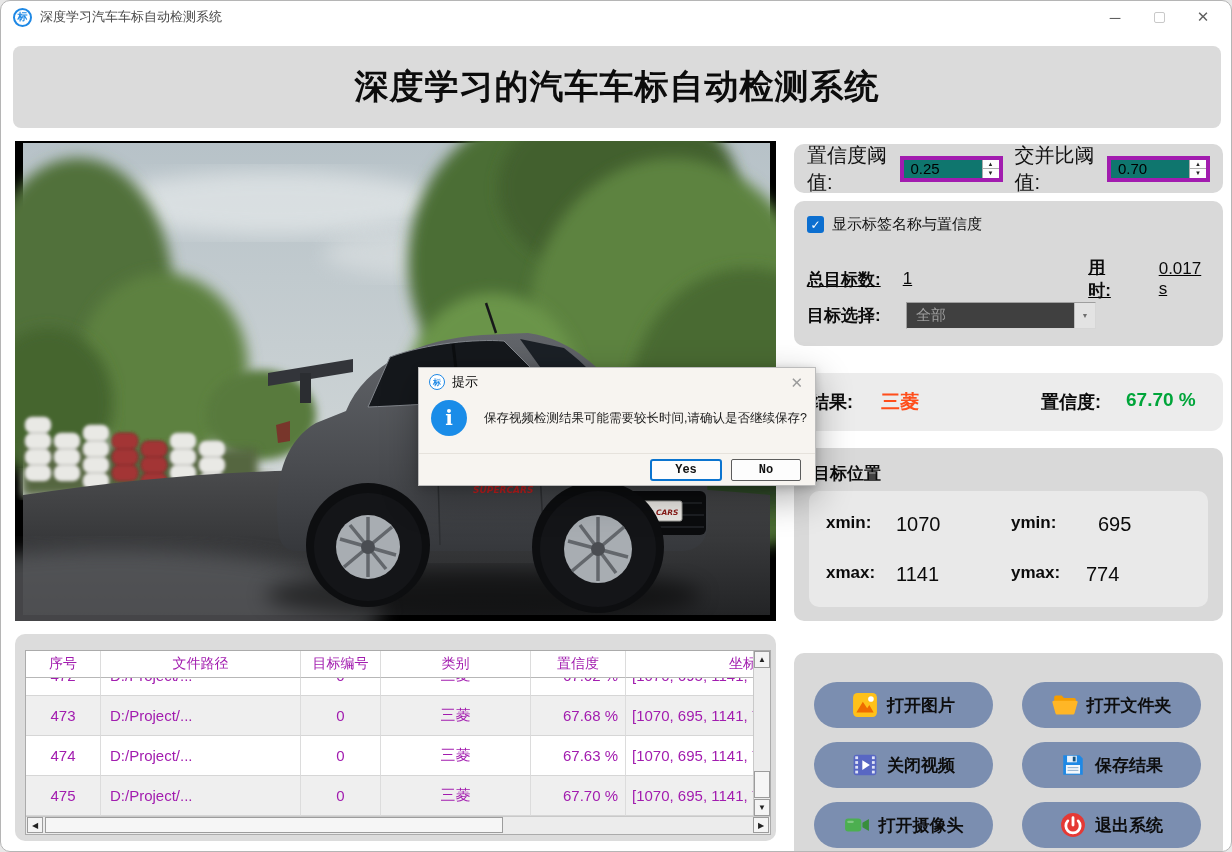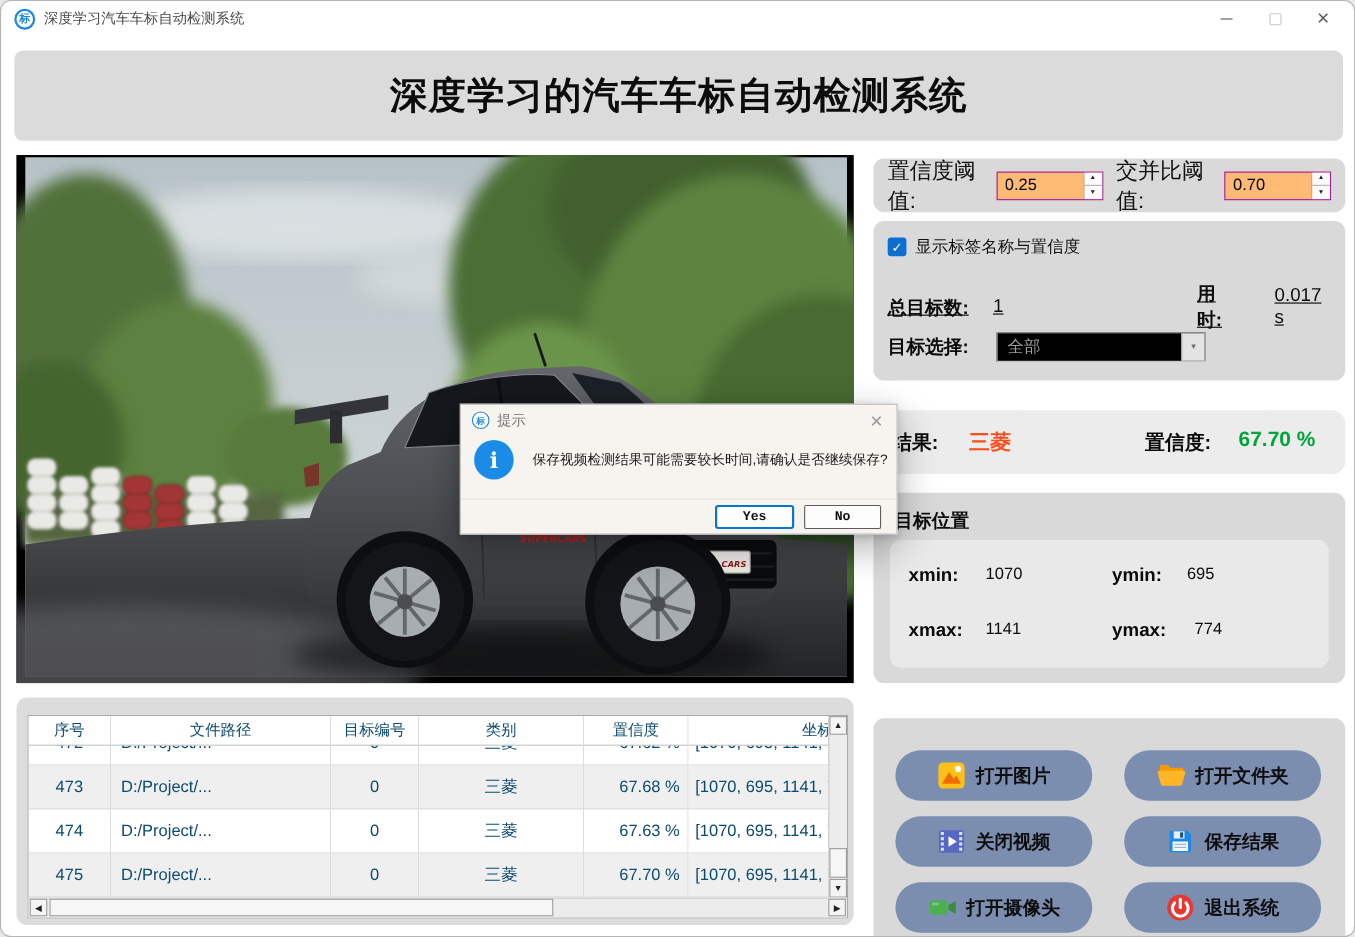--- a/index.html
+++ b/index.html
@@ -19,64 +19,64 @@
   .banner h1 { font-size:34px; font-weight:700; color:#0c0c0c; letter-spacing:1px; }
 
   
   .imagebox { position:absolute; left:14px; top:140px; width:761px; height:480px; background:#000; }
   .imagebox svg { display:block; }
 
   
   .panel { position:absolute; left:793px; width:429px; background:#d9d9d9; border-radius:10px; }
   .p-thresh { top:143px; height:49px; display:flex; align-items:center; padding:0 13px; }
   .lbl15 { font-size:20px; color:#111; }
-  .spinbox { display:flex; height:26px; border:1px solid #a21caf; background:#fdba74; margin-left:8px; }
+  .spinbox { display:flex; height:26px; border:4px solid #a21caf; background:#0f766e; margin-left:8px; }
   .spin-input { width:78px; border:none; background:transparent; font-size:15px; padding-left:7px; font-family:inherit; outline:none; }
   .spin-arrows { width:17px; display:flex; flex-direction:column; border-left:1px solid #ababab; }
   .spin-up,.spin-dn { flex:1; display:flex; align-items:center; justify-content:center; font-size:6px; color:#222; background:#fdfdfd; }
   .spin-up { border-bottom:1px solid #ababab; }
 
   .p-settings { top:200px; height:145px; padding:14px 13px; }
   .chkrow { display:flex; align-items:center; }
   .chk { width:17px; height:17px; background:#0c6fd0; border-radius:3px; color:#fff; font-size:12px; font-weight:700; display:flex; align-items:center; justify-content:center; }
   .chklbl { margin-left:8px; font-size:15px; color:#111; }
   .setrow { position:absolute; left:13px; right:13px; display:flex; align-items:center; }
   .r-tot { top:55px;text-decoration:underline; } .r-sel { top:101px; }
   .blbl { font-size:17px; font-weight:700; color:#0b0b0b; }
   .bval { font-size:17px; color:#0b0b0b; }
-  .combo { width:190px; height:27px; background:#000000; border:1px solid; border-color:#9f9f9f #d6d6d6 #d6d6d6 #9f9f9f; display:flex; align-items:center; }
+  .combo { width:190px; height:27px; background:#404040; border:1px solid; border-color:#9f9f9f #d6d6d6 #d6d6d6 #9f9f9f; display:flex; align-items:center; }
   .combo-txt { flex:1; padding-left:9px; font-size:15px; color:#9d9d9d; }
   .combo-arrow { width:21px; height:100%; background:#e3e3e3; border-left:1px solid #bdbdbd; display:flex; align-items:center; justify-content:center; font-size:7px; color:#6e6e6e; }
 
   .p-result { top:372px; height:58px; background:#ececec; border-radius:12px; }
   .abs { position:absolute; }
   .res-lbl { font-size:18px; font-weight:700; color:#0b0b0b; }
   .res-val { font-size:19px; font-weight:700; }
 
   .p-position { top:447px; height:173px; }
   .pos-title { position:absolute; left:19px; top:14px; font-size:17px; font-weight:700; color:#0b0b0b; }
   .pos-inner { position:absolute; left:15px; top:43px; width:399px; height:116px; background:#e9e9e9; border-radius:10px; }
   .pos-lbl { font-size:17px; font-weight:700; color:#0b0b0b; }
-  .pos-val { font-size:15px; color:#0b0b0b; }
+  .pos-val { font-size:20px; color:#0b0b0b; }
 
   
   .p-buttons { top:652px; height:208px; padding:29px 22px 0 20px; }
   .btn-grid { display:grid; grid-template-columns:179px 179px; grid-auto-rows:46px; column-gap:29px; row-gap:14px; }
   .act-btn { background:#7b8eb0; border:none; border-radius:23px; display:flex; align-items:center; justify-content:center; gap:9px; cursor:pointer; }
   .act-btn span.albl { font-size:17px; font-weight:700; color:#0d0d0d; font-family:inherit; }
   .aicon { width:26px; height:26px; flex:0 0 26px; }
 
   
   .table-panel { position:absolute; left:14px; top:633px; width:761px; height:207px; background:#dcdcdc; border-radius:10px; }
   .tbl-frame { position:absolute; left:10px; top:16px; width:746px; height:185px; background:#fff; border:1px solid #ababab; display:flex; flex-direction:column; }
   .tbl-top { display:flex; flex:1; overflow:hidden; }
   .tbl-viewport { width:727px; overflow:hidden; }
   .trow { display:flex; width:760px; }
   .thead .tcell { height:27px; font-size:14px; font-weight:500; background:#fff; border-bottom:1px solid #b7b7b7; }
-  .tcell { display:flex; align-items:center; justify-content:center; border-right:1px solid #dcdcdc; font-size:15px; color:#0c4a6e; height:40px; }
+  .tcell { display:flex; align-items:center; justify-content:center; border-right:1px solid #dcdcdc; font-size:15px; color:#a21caf; height:40px; }
   .c0{width:75px;} .c1{width:200px; justify-content:flex-start; padding-left:9px;}
   .c2{width:80px;} .c3{width:150px;} .c4{width:95px; justify-content:flex-end; padding-right:7px;}
   .c5{width:160px; justify-content:flex-start; padding-left:6px;}
   .thead .c1,.thead .c4 { justify-content:center; padding:0; }
   .thead .c5 { justify-content:flex-end; padding:0; }
   .tbody-clip { height:138px; overflow:hidden; }
   .tbody-clip .trow:first-child { margin-top:-22px; }
   .trow.odd .tcell { background:#efefef; }
   .trow.even .tcell { background:#ffffff; }
   .tbody-clip .tcell { border-bottom:1px solid #d6d6d6; }
@@ -87,21 +87,21 @@
   .vsb .up { top:0; } .vsb .dn { bottom:0; }
   .vsb .vthumb { position:absolute; left:0; bottom:18px; width:16px; height:27px; background:#f6f6f6; border:1px solid #9c9c9c; }
   .hsb { height:18px; background:#ececec; border-top:1px solid #c9c9c9; position:relative; }
   .hsb .lf { left:1px; top:0; height:16px; } .hsb .rt { right:1px; left:auto; top:0; height:16px; }
   .hsb .hthumb { position:absolute; left:19px; top:0; width:458px; height:16px; background:#f6f6f6; border:1px solid #9c9c9c; }
 
   
   .dialog { position:absolute; left:417px; top:366px; width:398px; height:119px; background:#f7f4f0; border:1px solid #bcbcbc; box-shadow:0 12px 34px rgba(0,0,0,.32), 0 2px 8px rgba(0,0,0,.18); z-index:50; display:flex; flex-direction:column; }
   .dlg-title { height:28px; display:flex; align-items:center; padding:0 10px; }
   .dlg-ico { width:16px; height:16px; border-radius:50%; border:1.5px solid #1e88e5; color:#1e88e5; font-size:8px; font-weight:700; display:flex; align-items:center; justify-content:center; background:#fff; }
-  .dlg-cap { margin-left:7px; font-size:13px; color:#737373; }
+  .dlg-cap { margin-left:7px; font-size:13px; color:#000000; }
   .dlg-x { position:absolute; right:12px; top:6px; font-size:15px; color:#9b9b9b; }
   .dlg-body { display:flex; align-items:center; padding:4px 14px 0 12px; }
   .info-circle { width:36px; height:36px; border-radius:50%; background:#1a8ce8; color:#fff; display:flex; align-items:center; justify-content:center; font-size:20px; font-weight:700; font-family:"DejaVu Serif",serif; flex:0 0 36px; }
   .dlg-msg { margin-left:17px; font-size:12.5px; color:#1a1a1a; white-space:nowrap; }
   .dlg-foot { margin-top:auto; height:32px; display:flex; align-items:center; justify-content:flex-end; gap:9px; padding-right:14px; border-top:1px solid #e6e2dc; }
   .dlg-btn { height:22px; background:#fdfdfd; font-family:"Liberation Mono","DejaVu Sans Mono",monospace; font-size:12px; font-weight:700; color:#111; display:flex; align-items:center; justify-content:center; }
   .b-yes { width:72px; border:2px solid #0b74cf; border-radius:3px; }
   .b-no { width:70px; border:1px solid #5c5c5c; border-radius:2px; }
 </style>
 </head>
@@ -307,21 +307,21 @@
     <span class="abs res-lbl" style="left:247px; top:17px;">置信度:</span>
     <span class="abs res-val" style="left:332px; top:16px; color:#00a53a;">67.70 %</span>
   </div>
 
   <div class="panel p-position">
     <span class="pos-title">目标位置</span>
     <div class="pos-inner">
       <span class="abs pos-lbl" style="left:17px; top:22px;">xmin:</span>
       <span class="abs pos-val" style="left:87px; top:22px;">1070</span>
       <span class="abs pos-lbl" style="left:202px; top:22px;">ymin:</span>
-      <span class="abs pos-val" style="left:270px; top:22px;">695</span>
+      <span class="abs pos-val" style="left:289px; top:22px;">695</span>
       <span class="abs pos-lbl" style="left:17px; top:72px;">xmax:</span>
       <span class="abs pos-val" style="left:87px; top:72px;">1141</span>
       <span class="abs pos-lbl" style="left:202px; top:72px;">ymax:</span>
       <span class="abs pos-val" style="left:277px; top:72px;">774</span>
     </div>
   </div>
 
   <div class="panel p-buttons">
     <div class="btn-grid">
       <button class="act-btn">

